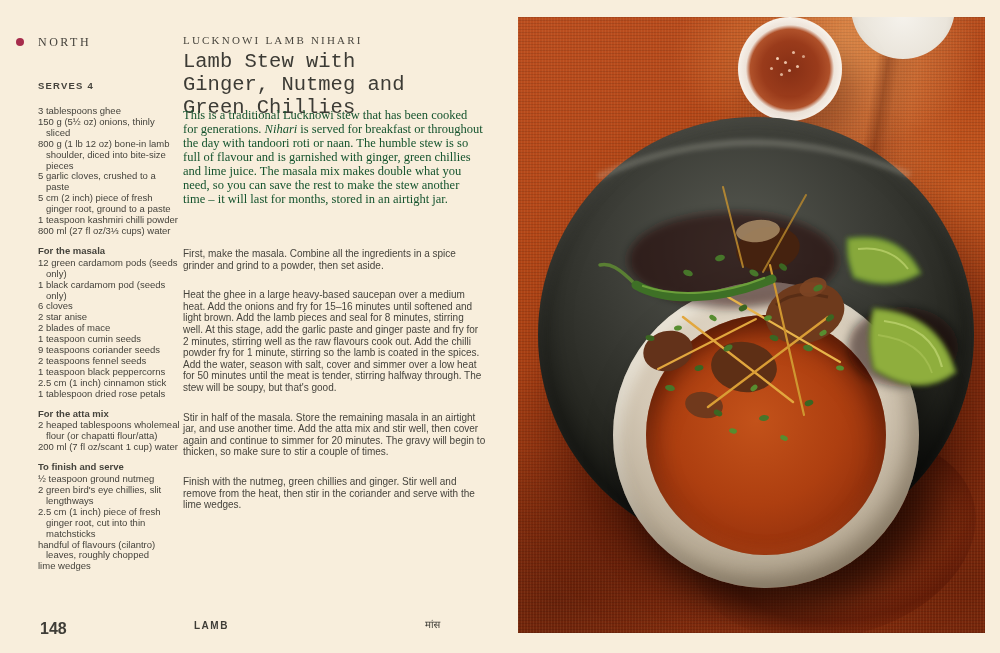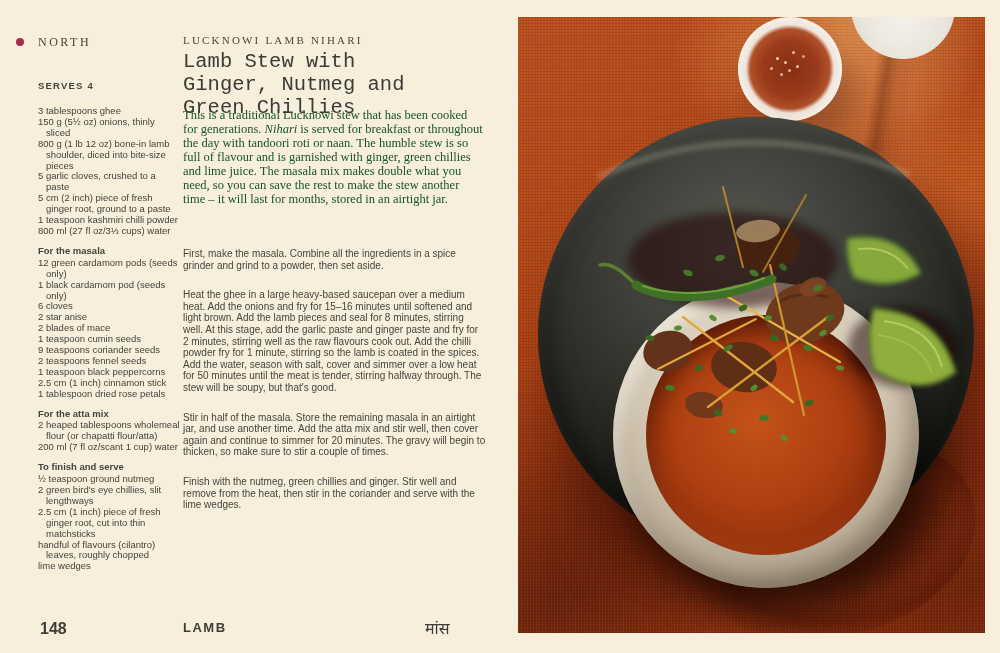--- a/index.html
+++ b/index.html
@@ -17,22 +17,22 @@
 
   
   .eyebrow{position:absolute;left:183px;top:34px;font-family:"Liberation Serif",serif;font-size:11px;letter-spacing:2.2px;color:#4a473f;}
   .title{position:absolute;left:183px;top:50px;width:260px;font-family:Liberation Mono, monospace;font-size:20.5px;line-height:23px;font-weight:normal;color:#3c3b35;margin:0;}
   .intro{position:absolute;left:183px;top:108px;width:300px;font-family:"Liberation Serif",serif;font-size:12.5px;line-height:14px;color:#14532d;}
   .method{position:absolute;left:183px;top:230px;width:303px;font-size:10px;line-height:11.6px;color:#46443d;}
   .method p{margin:18px 0 8px 0;}
 
   
   .pagenum{position:absolute;left:40px;top:620px;font-size:16px;font-weight:bold;color:#3f3d37;}
-  .foot-section{position:absolute;left:183px;top:620px;font-size:13px;font-weight:bold;letter-spacing:1.5px;color:#3f3d37;}
-  .foot-hindi{position:absolute;left:425px;top:617px;font-size:16px;color:#3f3d37;font-family:"DejaVu Sans",sans-serif;}
+  .foot-section{position:absolute;left:194px;top:620px;font-size:10px;font-weight:bold;letter-spacing:1.5px;color:#3f3d37;}
+  .foot-hindi{position:absolute;left:425px;top:617px;font-size:10px;color:#3f3d37;font-family:"DejaVu Sans",sans-serif;}
 
   
   .photo{position:absolute;left:518px;top:17px;width:467px;height:616px;overflow:hidden;
     background:
       radial-gradient(ellipse 220px 140px at 66% 6%, rgba(255,176,92,.50), transparent 70%),
       radial-gradient(ellipse 260px 180px at 95% 28%, rgba(250,140,60,.30), transparent 70%),
       radial-gradient(ellipse 300px 220px at 8% 95%, rgba(45,8,0,.45), transparent 70%),
       radial-gradient(ellipse 280px 240px at 96% 92%, rgba(60,12,0,.38), transparent 70%),
       linear-gradient(158deg,#bb4e1f 0%,#b04415 38%,#9d3812 68%,#8c300f 100%);}
   .weave{position:absolute;inset:0;

